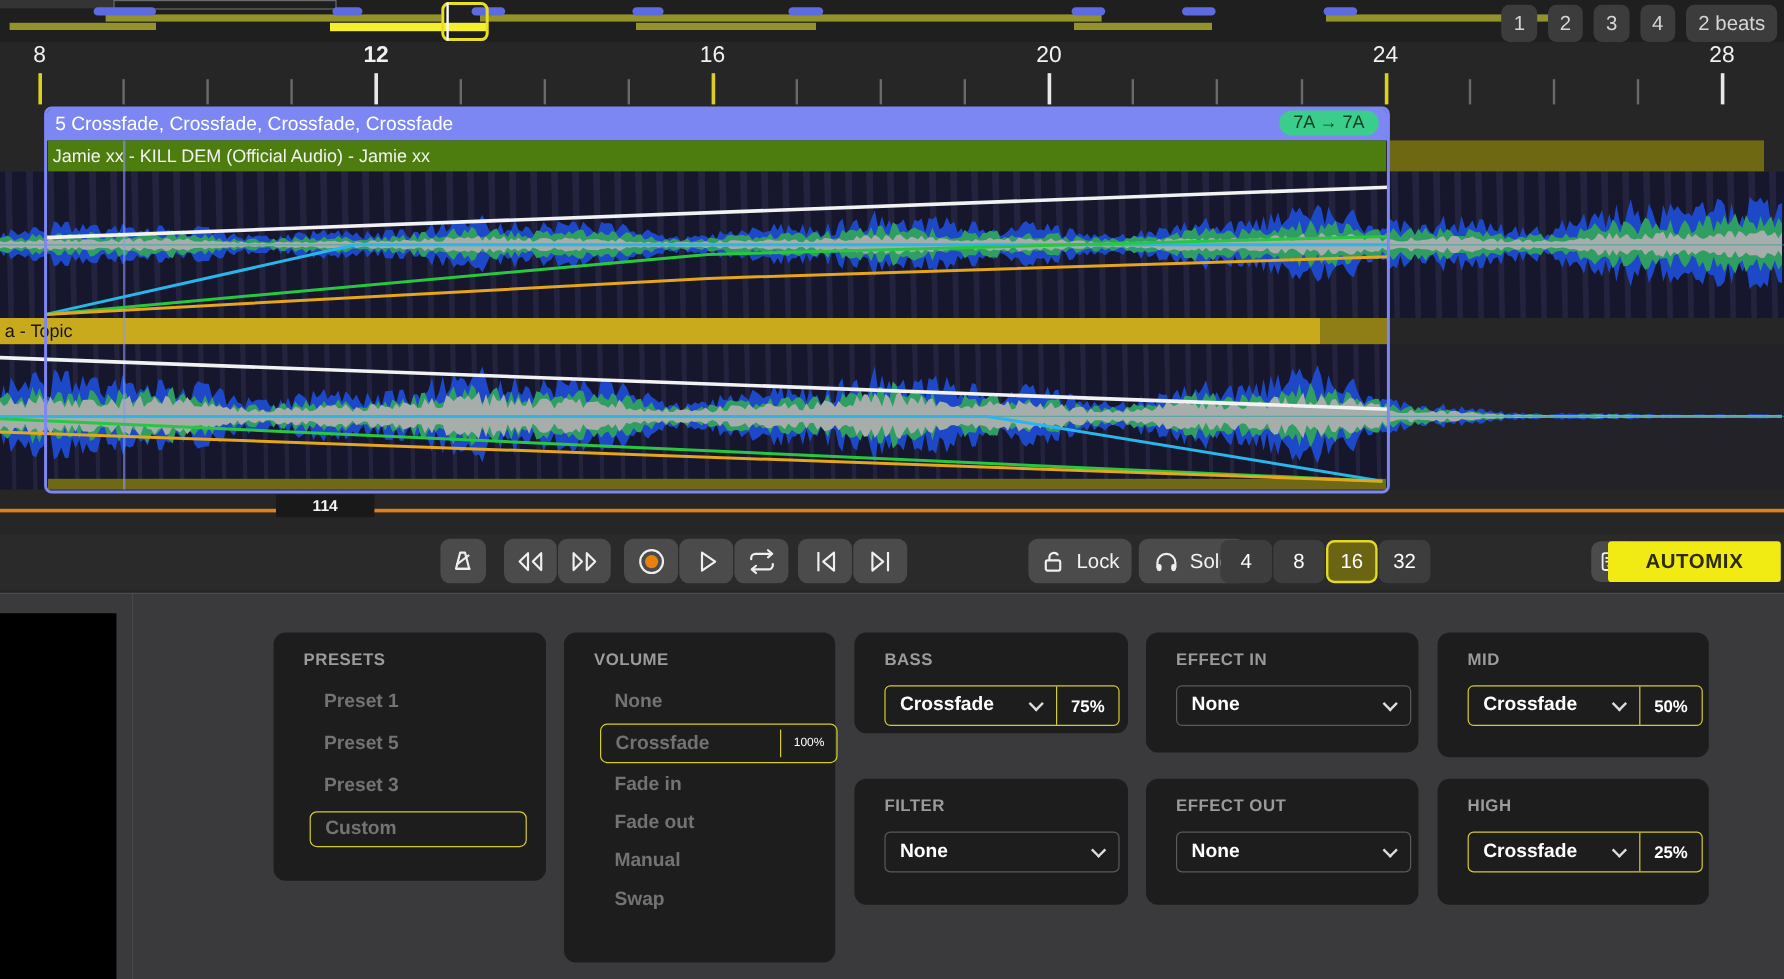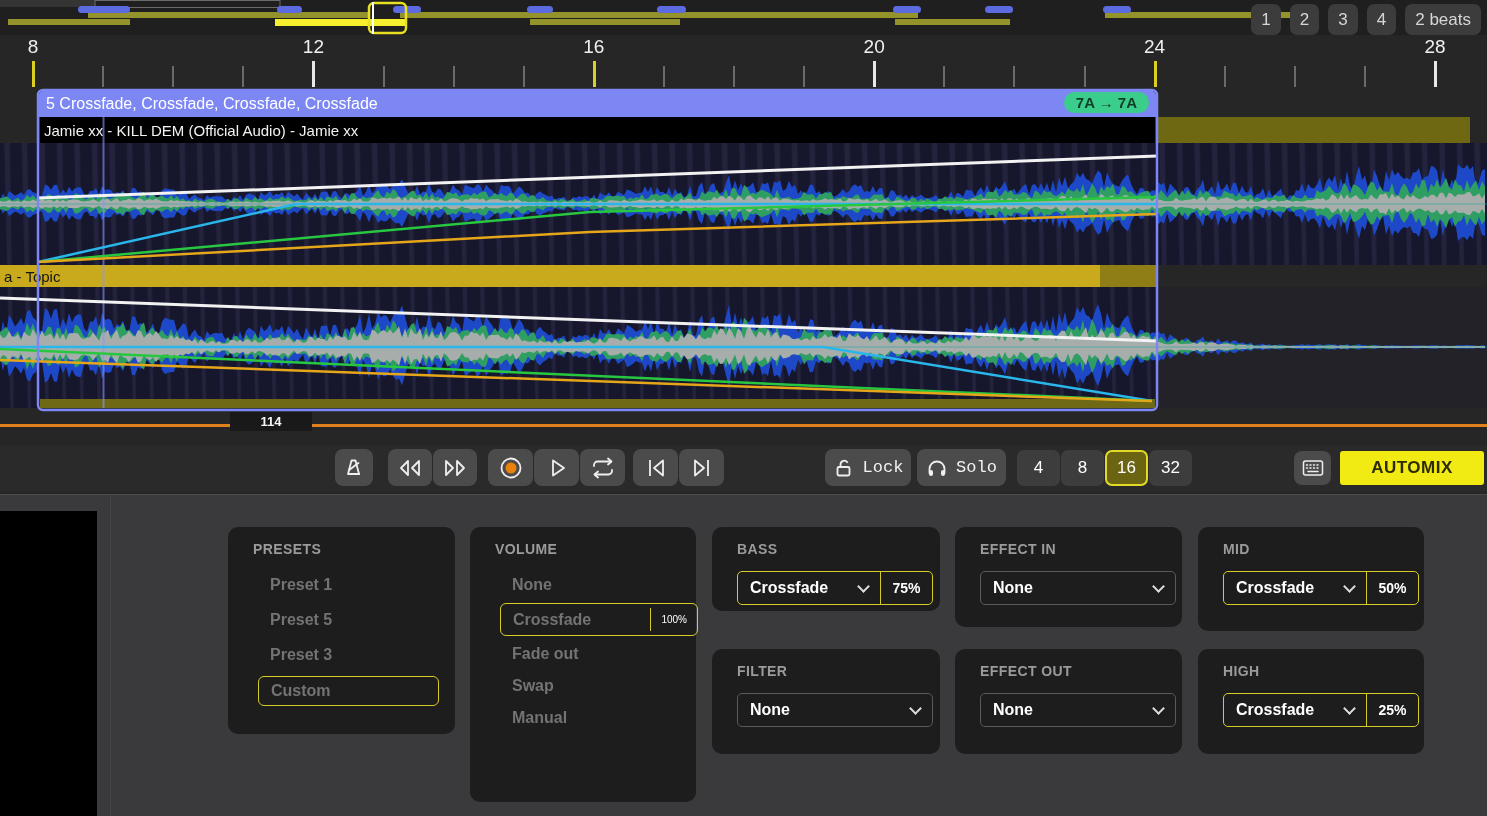--- a/index.html
+++ b/index.html
@@ -18,35 +18,35 @@
   
   #ruler { position:absolute; left:0; top:35px; width:1487px; height:53px; background:#262626; }
   .ruler-label { position:absolute; top:1px; transform:translateX(-50%); color:#f0f0f0; font-size:19px; }
   .tick { position:absolute; width:3px; }
 
   
   #arrange { position:absolute; left:0; top:88px; width:1487px; height:357px; background:#262626; }
   #arr-svg { position:absolute; left:0; top:0; z-index:3; pointer-events:none; }
   .trans-header { position:absolute; left:38px; top:2px; width:1119px; height:27px; background:#7d87f3;
     border-radius:8px 8px 0 0; z-index:2; display:flex; align-items:center; color:#fff; font-size:16px; padding-left:8px; }
-  .key-badge { position:absolute; right:8px; top:2px; background:#3bcd8c; color:#0e3d28; font-weight:bold;
+  .key-badge { position:absolute; right:8px; top:2px; background:#3bcd8c; color:#0e3d28; font-weight:normal;
     font-size:15px; border-radius:12px; padding:2px 12px; }
-  .track1-bar { position:absolute; left:40px; top:29px; width:1115px; height:26px; background:#000000;
+  .track1-bar { position:absolute; left:40px; top:29px; width:1115px; height:26px; background:#4d7c0f;
     color:#f2f2f2; font-size:15px; display:flex; align-items:center; padding-left:4px; z-index:2; }
   .track1-bar-right { position:absolute; left:1158px; top:29px; width:312px; height:26px; background:#6e6813; z-index:2; }
   .track2-bar { position:absolute; left:0; top:177px; width:1100px; height:22px; background:#c9aa1d;
     color:#161610; font-size:15px; display:flex; align-items:center; padding-left:4px; z-index:2; }
   .track2-bar-dark { position:absolute; left:1100px; top:177px; width:57px; height:22px; background:#8f7d15; z-index:2; }
   .bpm-chip { position:absolute; left:230px; top:324px; width:82px; height:19px; background:#191919; z-index:4;
     color:#f5f5f5; font-size:13px; font-weight:bold; display:flex; align-items:center; justify-content:center; }
 
   
   #transport { position:absolute; left:0; top:445px; width:1487px; height:47px; background:#2a2a2a; }
   .tbtn { position:absolute; top:4px; height:37px; background:#4b4b4b; border:none; border-radius:8px;
-    display:flex; align-items:center; justify-content:center; color:#efefef; font-family:Liberation Mono, monospace; }
+    display:flex; align-items:center; justify-content:center; color:#efefef; font-family:Liberation Sans, sans-serif;margin-left:32px; }
   .tbtn svg { display:block; }
   .tbtn-label { font-size:17px; margin-left:8px; color:#f2f2f2; }
   .num-btn { position:absolute; top:5px; width:43px; height:36px; background:#3d3d3d; border:none; border-radius:7px;
     color:#fff; font-size:17px; font-family:inherit; }
   .num-btn.active { background:#6b6413; border:2px solid #e3da25; }
   #automix { position:absolute; left:1340px; top:6px; width:144px; height:34px; background:#f1ea13; color:#2c2c00;
     font-weight:bold; font-size:17px; border:none; border-radius:3px; font-family:inherit; letter-spacing:0.5px; }
 
   
   #footer { position:absolute; left:0; top:494px; width:1487px; height:322px; background:#3a3a3c; border-top:1px solid #4c4c4c; }
@@ -109,21 +109,21 @@
       <button class="beat-btn">2 beats</button>
     </div>
   </div>
 
   <div id="ruler" class="dots">
       <span class="ruler-label" style="left: 33px;">8</span>
       <div class="tick" style="left: 32px; top: 26px; height: 26px; background: rgb(217, 208, 33);"></div>
       <div class="tick" style="left: 102.1px; top: 31px; height: 21px; width: 2px; background: rgb(106, 106, 106);"></div>
       <div class="tick" style="left: 172.2px; top: 31px; height: 21px; width: 2px; background: rgb(106, 106, 106);"></div>
       <div class="tick" style="left: 242.3px; top: 31px; height: 21px; width: 2px; background: rgb(106, 106, 106);"></div>
-      <span class="ruler-label" style="left: 313.4px;">12</span>
+      <span class="ruler-label" style="left: 313.4px; font-weight: bold;">12</span>
       <div class="tick" style="left: 312.4px; top: 26px; height: 26px; background: rgb(232, 232, 232);"></div>
       <div class="tick" style="left: 382.5px; top: 31px; height: 21px; width: 2px; background: rgb(106, 106, 106);"></div>
       <div class="tick" style="left: 452.6px; top: 31px; height: 21px; width: 2px; background: rgb(106, 106, 106);"></div>
       <div class="tick" style="left: 522.7px; top: 31px; height: 21px; width: 2px; background: rgb(106, 106, 106);"></div>
       <span class="ruler-label" style="left: 593.8px;">16</span>
       <div class="tick" style="left: 592.8px; top: 26px; height: 26px; background: rgb(217, 208, 33);"></div>
       <div class="tick" style="left: 662.9px; top: 31px; height: 21px; width: 2px; background: rgb(106, 106, 106);"></div>
       <div class="tick" style="left: 733px; top: 31px; height: 21px; width: 2px; background: rgb(106, 106, 106);"></div>
       <div class="tick" style="left: 803.1px; top: 31px; height: 21px; width: 2px; background: rgb(106, 106, 106);"></div>
       <span class="ruler-label" style="left: 874.2px;">20</span>
@@ -281,23 +281,24 @@
     </div>
 
     <div class="panel dots" style="left:470px;top:32px;width:226px;height:275px">
       <div class="panel-label">VOLUME</div>
       <div class="vol-list">
         <div class="p-item">None</div>
         <div class="vol-item-box">
           <span class="p-item">Crossfade</span>
           <span class="vol-pct">100%</span>
         </div>
+        <div class="p-item">Fade in</div>
         <div class="p-item">Fade out</div>
+        <div class="p-item">Manual</div>
         <div class="p-item">Swap</div>
-        <div class="p-item">Manual</div>
       </div>
     </div>
 
     <div class="panel dots" style="left:712px;top:32px;width:228px;height:84px">
       <div class="panel-label">BASS</div>
       <div class="sel yellow">
         <span class="sel-val">Crossfade</span>
         <span class="chev"></span>
         <span class="sel-pct">75%</span>
       </div>

